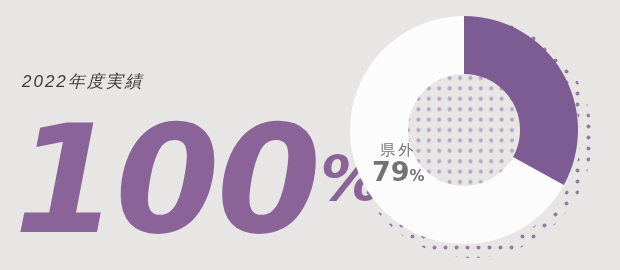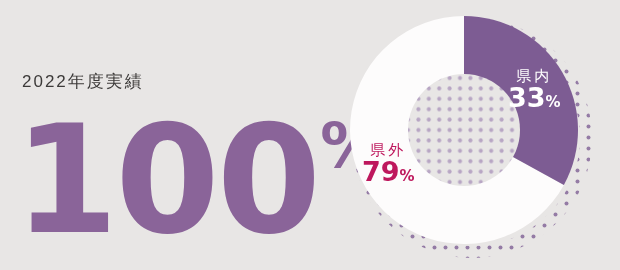--- a/index.html
+++ b/index.html
@@ -14,39 +14,40 @@
     overflow: hidden;
     position: relative;
   }
 
   #stat-panel {
     position: absolute;
     left: 0;
     top: 0;
     width: 330px;
     height: 194px;
+    font-style: italic;
   }
 
   #stat-label {
     position: absolute;
     left: 22px;
     top: 70px;
     font-size: 17px;
     letter-spacing: 2px;
     color: #3c3a39;
     font-weight: 400;
     white-space: nowrap;
   }
 
   #stat-value-row {
     position: absolute;
     left: 14px;
     top: 122px;
     display: flex;
-    align-items: flex-start;
+    align-items: center;
     line-height: 1;
   }
 
   #stat-number {
     font-size: 150px;
     font-weight: 700;
     color: #8a6499;
     letter-spacing: -3px;
     line-height: 0.78;
     font-family: "DejaVu Sans", sans-serif;
@@ -105,23 +106,23 @@
     font-family: "DejaVu Sans", sans-serif;
   }
 
   #label-inside {
     left: 178px;
     top: 68px;
     color: #ffffff;
   }
 
   #label-outside {
-    left: 32px;
+    left: 42px;
     top: 142px;
-    color: #be185d;
+    color: #737373;
     text-align: center;
   }
 </style>
 </head>
 <body>
 
 <div id="stat-panel">
   <div id="stat-label">2022年度実績</div>
   <div id="stat-value-row">
     <span id="stat-number">100</span>
@@ -150,22 +151,18 @@
       <rect x="0" y="0" width="290" height="270" fill="url(#dots-ring)"></rect>
     </g>
 
     <path fill="#fdfcfc" d="M 233.90 184.92 A 114 114 0 1 1 133.99 16.00 L 134 130 Z"></path>
 
     <path fill="#7d5c93" d="M 134.00 16.00 A 114 114 0 0 1 233.90 184.92 L 134 130 Z"></path>
 
     <circle cx="134" cy="130" r="56" fill="url(#dots-inner)"></circle>
   </svg>
 
-  <div class="chart-label" id="label-inside">
-    <span class="lab-name">県内</span>
-    <span class="lab-val">33</span><span class="lab-pct">%</span>
-  </div>
 
   <div class="chart-label" id="label-outside">
     <span class="lab-name">県外</span>
     <span class="lab-val">79</span><span class="lab-pct">%</span>
   </div>
 </div>
 
 </body></html>

